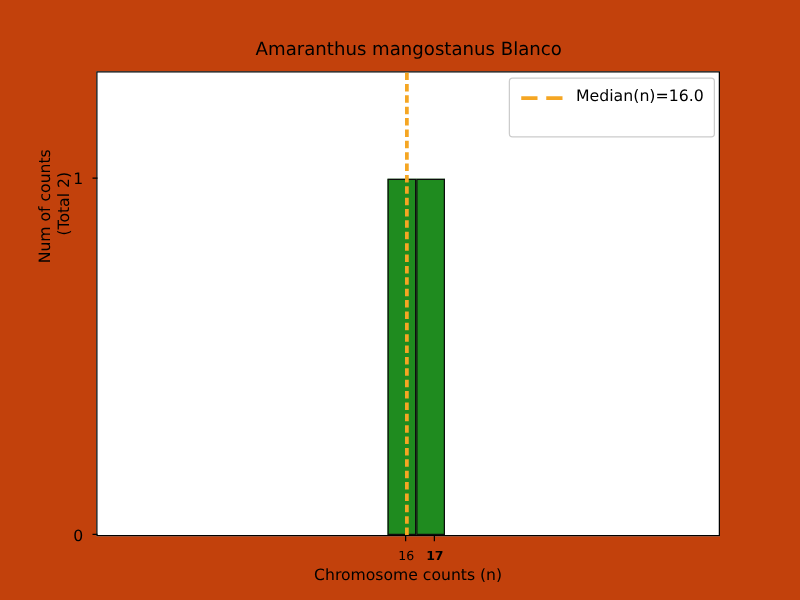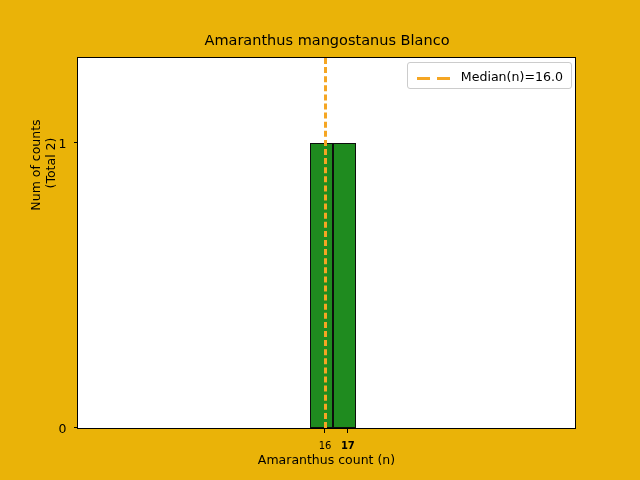--- a/index.html
+++ b/index.html
@@ -11,21 +11,21 @@
     width: 640px;
     height: 480px;
     overflow: hidden;
     font-family: "DejaVu Sans", sans-serif;
     color: #000000;
   }
   #figure {
     position: relative;
     width: 640px;
     height: 480px;
-    background: #eab308;
+    background: #c2410c;
   }
   
   #chart-title {
     position: absolute;
     left: 77px;
     top: 32px;
     width: 500px;
     text-align: center;
     font-size: 14.5px;
     color: #000000;
@@ -121,21 +121,21 @@
     white-space: pre;
   }
   
   #legend {
     position: absolute;
     right: 3px;
     top: 4px;
     background: #ffffff;
     border: 1px solid #cccccc;
     border-radius: 3px;
-    padding: 5px 8px 2px 8px;
+    padding: 5px 8px 23px 8px;
     display: flex;
     align-items: flex-start;
     gap: 8px;
     box-sizing: border-box;
   }
   #legend-swatch {
     position: relative;
     width: 37px;
     height: 17px;
     flex: 0 0 auto;
@@ -195,17 +195,17 @@
         <i class="d1"></i>
           <i class="d2"></i>
       </span>
       <span id="legend-text">
         <div>Median(n)=16.0</div>
       </span>
     </div>
 
   </div>
 
-  <div id="xlabel">Amaranthus count (n)</div>
+  <div id="xlabel">Chromosome counts (n)</div>
 
   <div id="ylabel"><span>Num of counts</span><br><span> (Total 2)</span></div>
 
 </div>
 
 </body></html>

